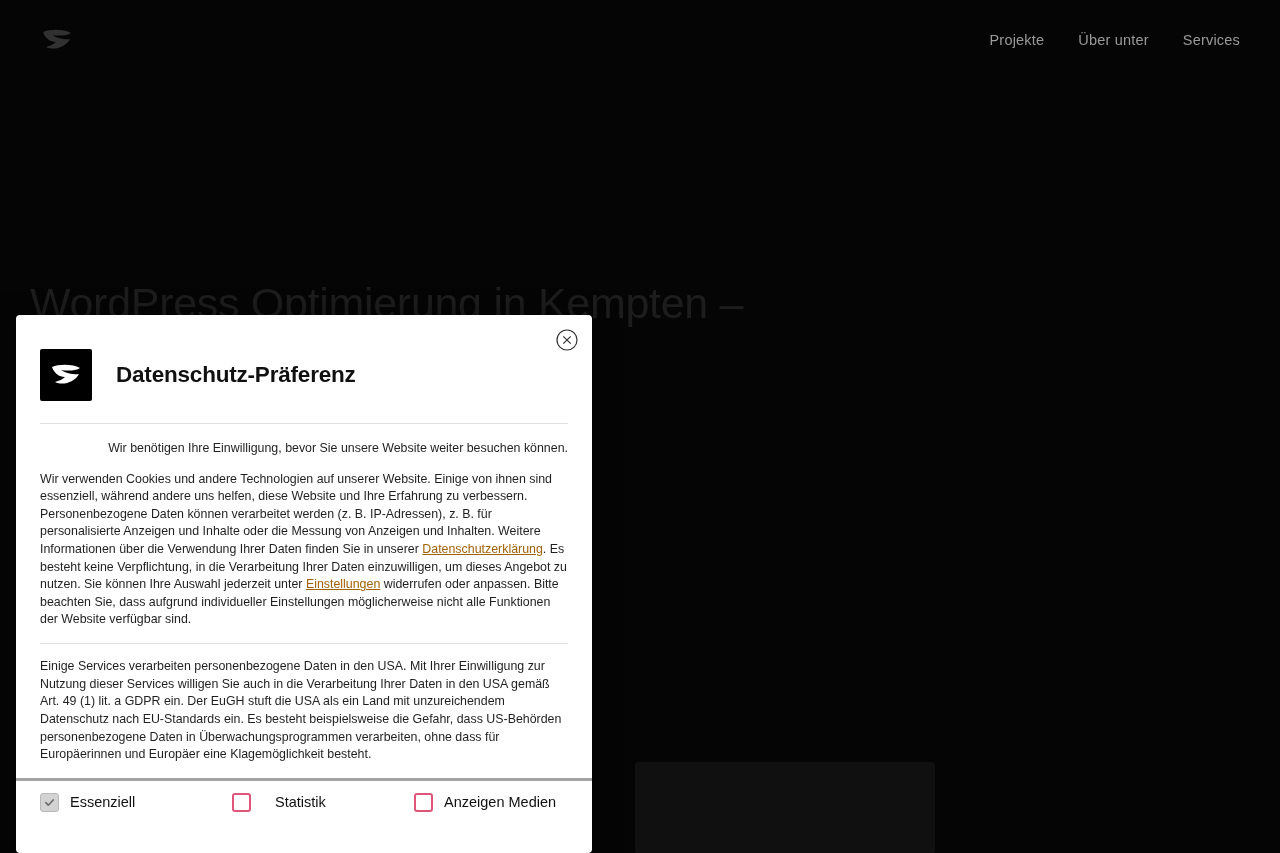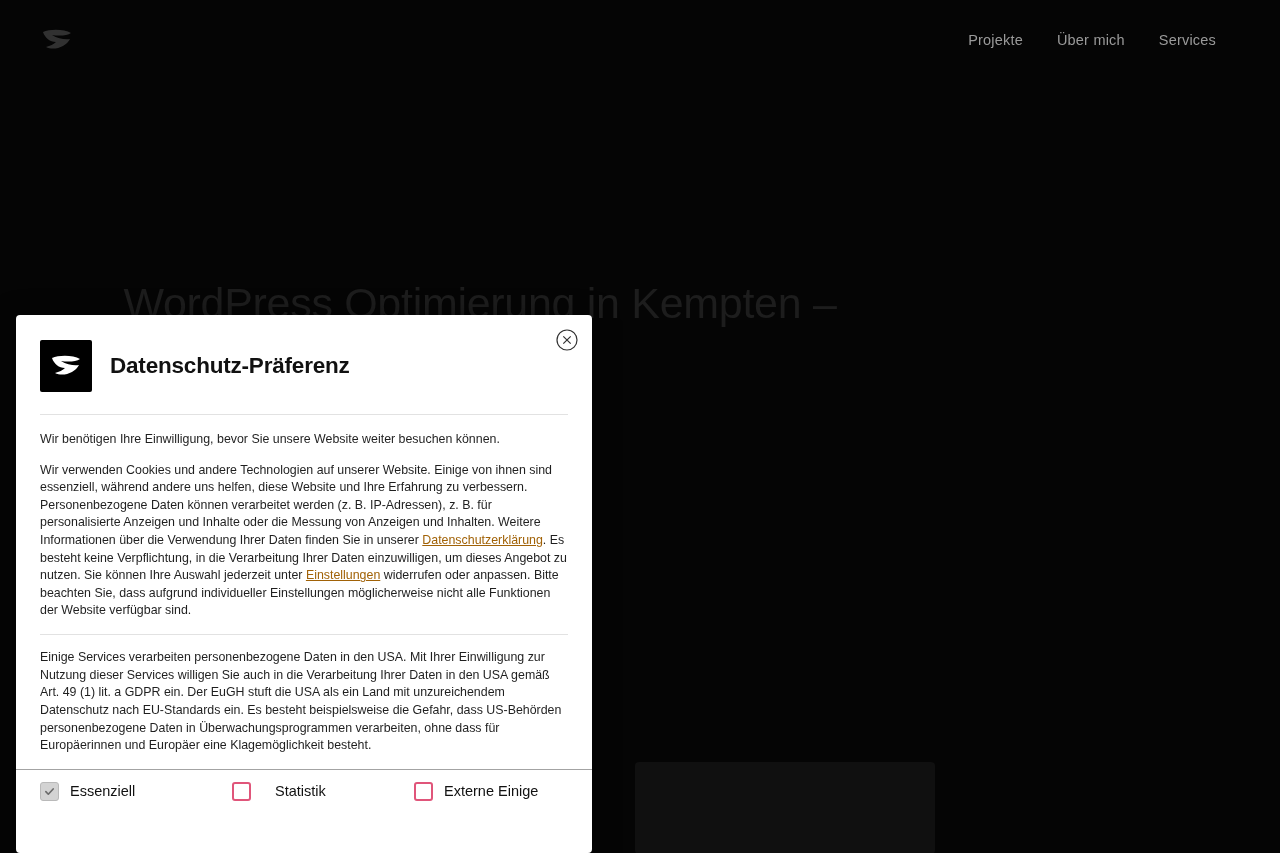--- a/index.html
+++ b/index.html
@@ -29,21 +29,21 @@
 
   .site-header {
     position: absolute;
     top: 0;
     left: 0;
     right: 0;
     height: 80px;
     display: flex;
     align-items: center;
     justify-content: space-between;
-    padding: 0 64px 0 40px;
+    padding: 0 40px 0 40px;
     box-sizing: border-box;
   }
 
   .brand-logo {
     width: 34px;
     height: 34px;
     display: block;
     opacity: .55;
   }
 
@@ -59,21 +59,20 @@
     letter-spacing: .2px;
     text-decoration: none;
     cursor: pointer;
   }
 
   .hero {
     position: absolute;
     left: 30px;
     top: 275px;
     right: 52px;
-    text-align: center;
   }
 
   .hero-title {
     margin: 0;
     color: #1d1d1d;
     font-size: 43px;
     line-height: 1.33;
     font-weight: 400;
     letter-spacing: -0.3px;
     max-width: 900px;
@@ -122,22 +121,22 @@
     background: transparent;
     cursor: pointer;
     padding: 0;
     color: #333;
   }
   .dialog-close svg { display: block; }
 
   .dialog-head {
     display: flex;
     align-items: center;
-    gap: 18px;
-    padding: 25px 24px 0 24px;
+    gap: 24px;
+    padding: 34px 24px 0 24px;
   }
 
   .dialog-logo {
     width: 52px;
     height: 52px;
     background: #000000;
     border-radius: 2px;
     display: flex;
     align-items: center;
     justify-content: center;
@@ -158,38 +157,38 @@
   }
 
   .dialog-body {
     padding: 16px 24px 0 24px;
     color: #1f1f1f;
     font-size: 12.4px;
     line-height: 1.42;
   }
 
   .dialog-body p { margin: 0 0 14px 0; }
-  .dialog-body p.tight { margin-bottom: 13px; }
+  .dialog-body p.tight { margin-bottom: 13px; text-align: right; }
 
   .dialog-body a {
     color: #a16207;
     text-decoration: underline;
   }
 
   .section-rule {
     height: 1px;
     background: #e2e2e2;
     margin: 4px 0 14px 0;
   }
 
   .checkbox-row {
     display: flex;
     align-items: center;
     padding: 12px 24px 0 24px;
-    border-top: 1px solid #a3a3a3;
+    border-top: 3px solid #a3a3a3;
     margin-top: 2px;
   }
 
   .cb-item {
     display: flex;
     align-items: center;
     gap: 11px;
     cursor: pointer;
   }
   .cb-item.essential { width: 192px; }
@@ -234,21 +233,21 @@
 
     <div class="site-header">
       <span class="brand-logo">
         <svg class="brand-logo" viewBox="0 0 34 34" fill="none" xmlns="http://www.w3.org/2000/svg" aria-hidden="true">
           <path d="M3 9 C10 6, 24 6, 31 10 C27 13, 18 13, 12 12 C18 16, 26 17, 30 16 C26 24, 14 28, 6 24 C10 23, 14 21, 16 19 C10 19, 5 15, 3 9 Z" fill="#9a9a9a"></path>
         </svg>
       </span>
 
       <nav class="site-nav">
         <a class="nav-link">Projekte</a>
-        <a class="nav-link">Über mich</a>
+        <a class="nav-link">Über unter</a>
         <a class="nav-link">Services</a>
       </nav>
     </div>
 
     <div class="hero">
       <h1 class="hero-title">WordPress Optimierung in Kempten –</h1>
       <p class="hero-sub">schneller, sicherer und besser gefunden werden</p>
     </div>
 
     <div class="hero-card"></div>
@@ -292,19 +291,19 @@
         <span class="cb-label">Essenziell</span>
       </label>
 
       <label class="cb-item stat">
         <span class="cb-box unchecked"></span>
         <span class="cb-label">Statistik</span>
       </label>
 
       <label class="cb-item media">
         <span class="cb-box unchecked"></span>
-        <span class="cb-label">Externe Einige</span>
+        <span class="cb-label">Anzeigen Medien</span>
       </label>
     </div>
 
   </div>
 
 </div>
 
 </body></html>

